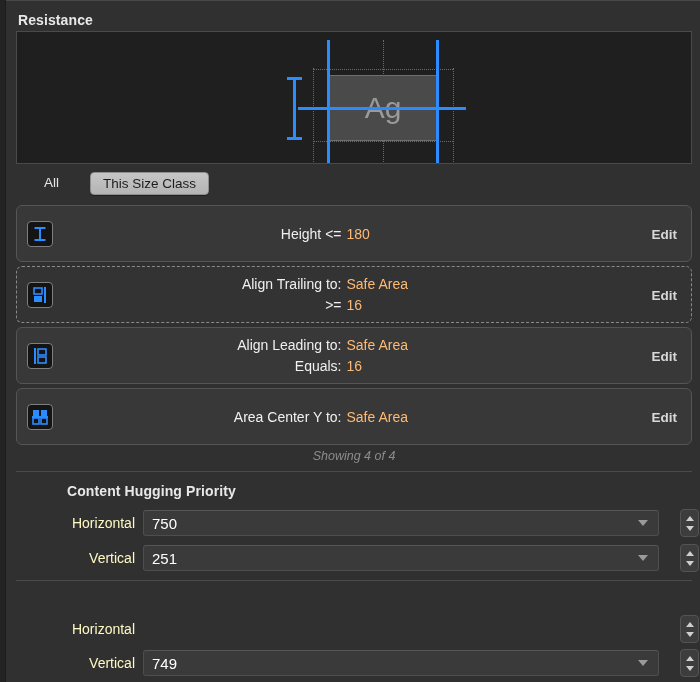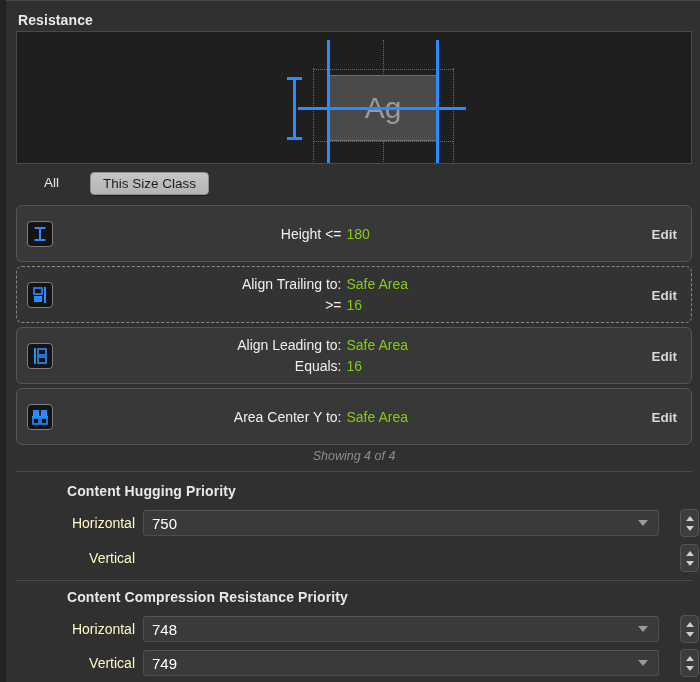--- a/index.html
+++ b/index.html
@@ -141,21 +141,21 @@
   .cline-grid {
     display: grid;
     grid-template-columns: 1fr 1fr;
     column-gap: 5px;
     line-height: 21px;
   }
   .cline-grid .lbl {
     text-align: right; font-size: 14px; color: #f0f0f0; white-space: nowrap;
   }
   .cline-grid .val {
-    text-align: left; font-size: 14px; color: #84cc16; white-space: nowrap;
+    text-align: left; font-size: 14px; color: #fdba74; white-space: nowrap;
   }
   .edit-btn {
     position: absolute; right: 14px; top: 50%;
     transform: translateY(-50%);
     font-size: 13.5px; color: #d8d8d8;
     font-weight: bold;
     cursor: default;
   }
   .showing {
     position: absolute; left: 9px; top: 448px;
@@ -349,36 +349,35 @@
         <span class="carrow"></span>
       </div>
       <div class="stepper">
         <span class="chev up"></span>
         <span class="chev down"></span>
       </div>
     </div>
 
     <div class="fieldrow" style="top:544px;">
       <div class="fl-label">Vertical</div>
+      <div class="combo">
+        <span class="cval">251</span>
+        <span class="carrow"></span>
+      </div>
       <div class="stepper">
         <span class="chev up"></span>
         <span class="chev down"></span>
       </div>
     </div>
 
     <div class="hrule" style="top:579px;"></div>
 
-    <div class="section-title prio-title" style="top:588px;">Content Compression Resistance Priority</div>
 
     <div class="fieldrow" style="top:615px;">
       <div class="fl-label">Horizontal</div>
-      <div class="combo">
-        <span class="cval">748</span>
-        <span class="carrow"></span>
-      </div>
       <div class="stepper">
         <span class="chev up"></span>
         <span class="chev down"></span>
       </div>
     </div>
 
     <div class="fieldrow" style="top:649px;">
       <div class="fl-label">Vertical</div>
       <div class="combo">
         <span class="cval">749</span>

